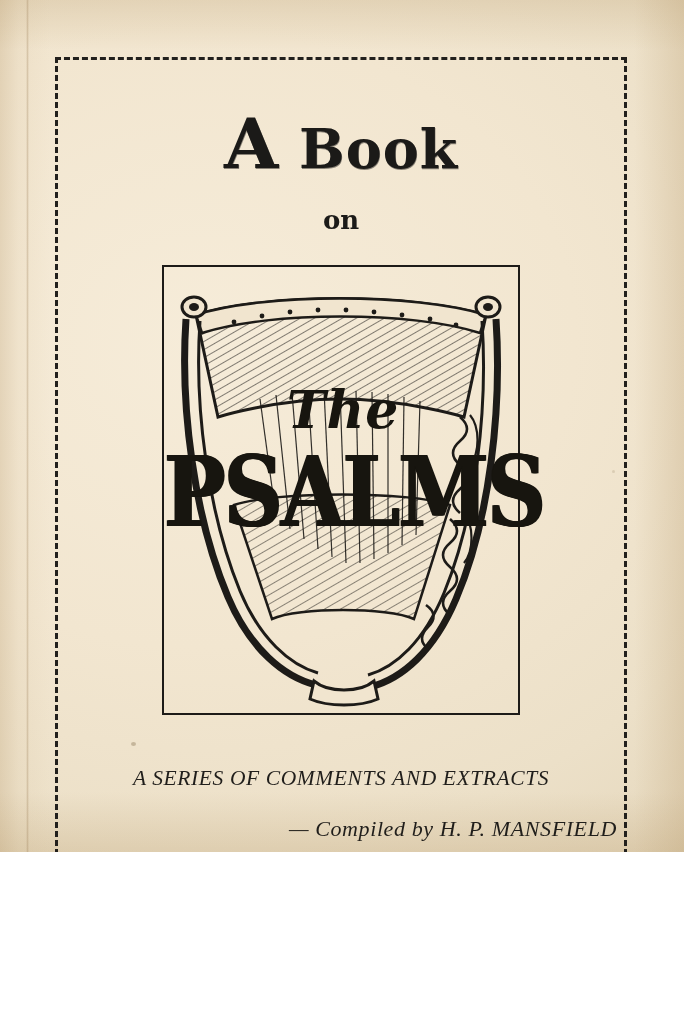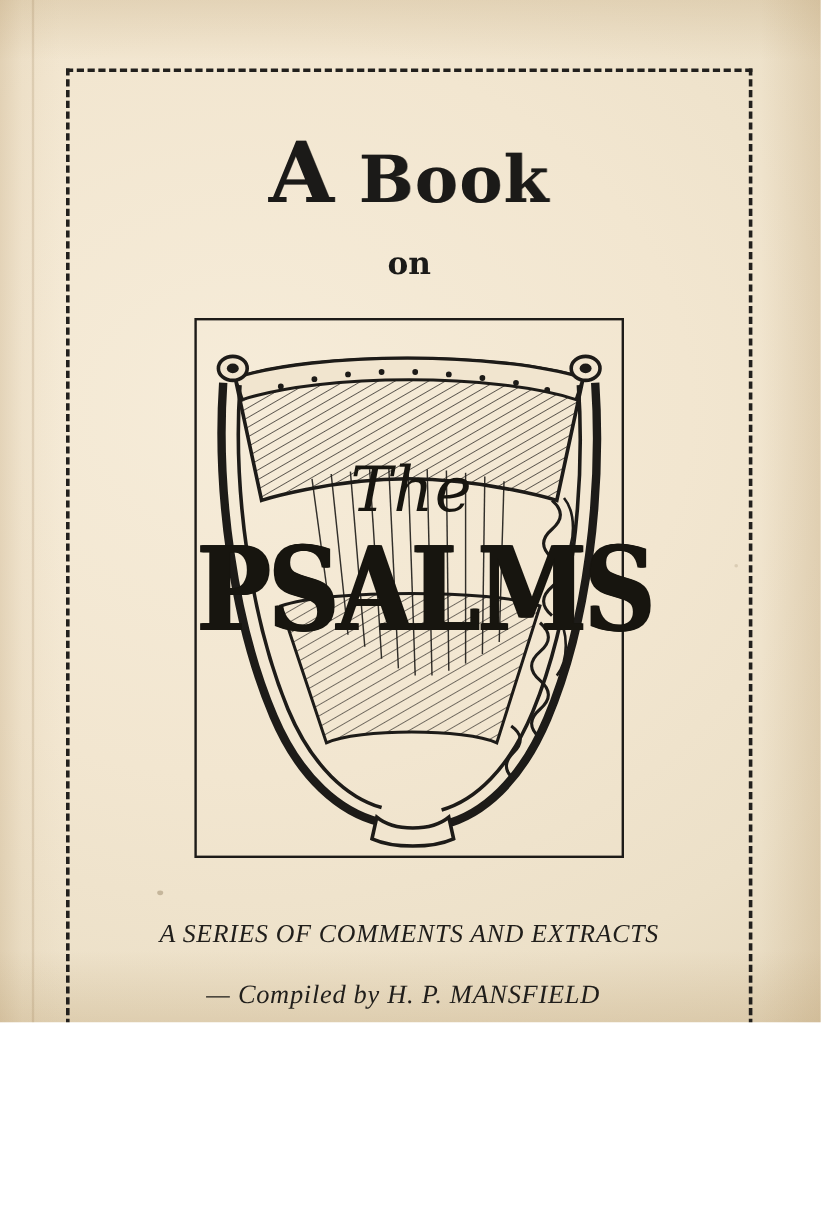--- a/index.html
+++ b/index.html
@@ -130,21 +130,21 @@
     top: 0;
   }
   .harp-word-the {
     position: absolute;
     left: 0;
     top: 112px;
     width: 358px;
     text-align: center;
     font-family: "DejaVu Serif", serif;
     font-style: italic;
-    font-weight: normal;
+    font-weight: bold;
     font-size: 52px;
     color: #17150f;
     letter-spacing: 1px;
   }
   .harp-word-psalms {
     position: absolute;
     left: 0;
     top: 168px;
     width: 358px;
     text-align: center;
@@ -165,20 +165,21 @@
     font-size: 21.5px;
     line-height: 1.42;
     letter-spacing: 0.6px;
     color: #201e1b;
   }
   .series div { white-space: nowrap; }
 
   .compiled {
     margin-top: 22px;
     padding-right: 10px;
+    text-align: right;
     font-family: "Liberation Serif", serif;
     font-style: italic;
     font-size: 22px;
     letter-spacing: 0.6px;
     color: #201e1b;
   }
 </style>
 </head>
 <body>
 

